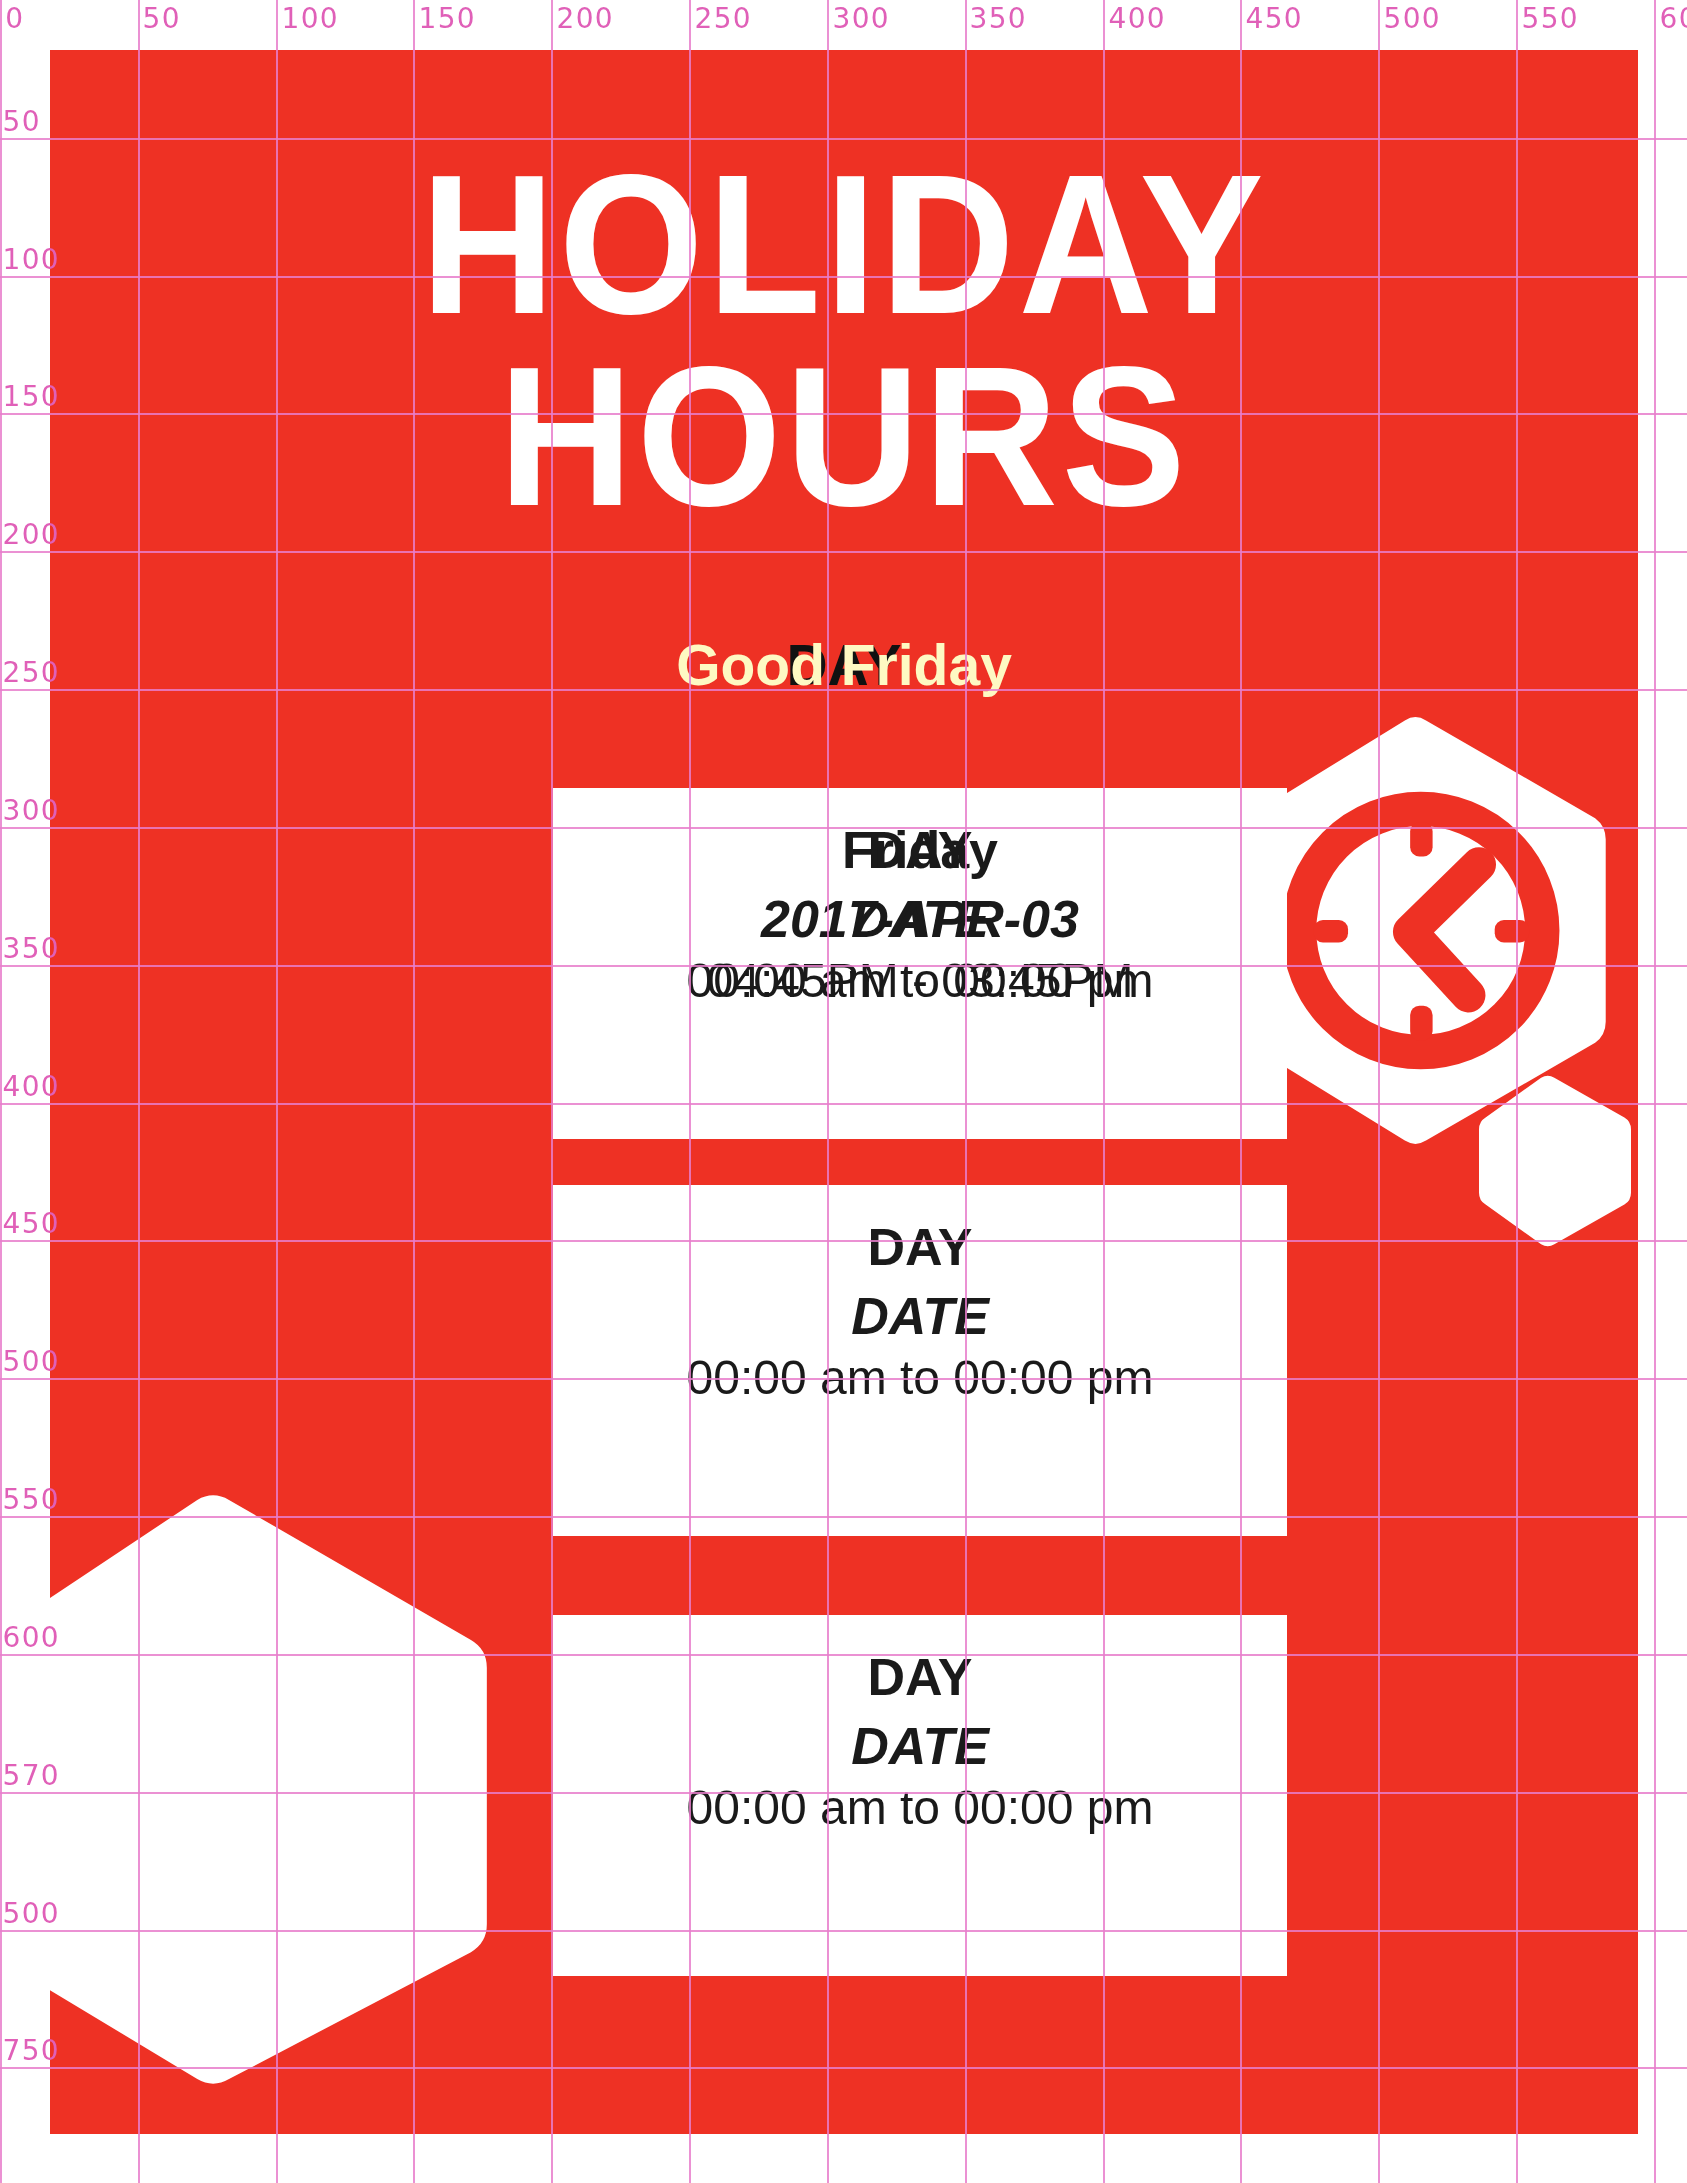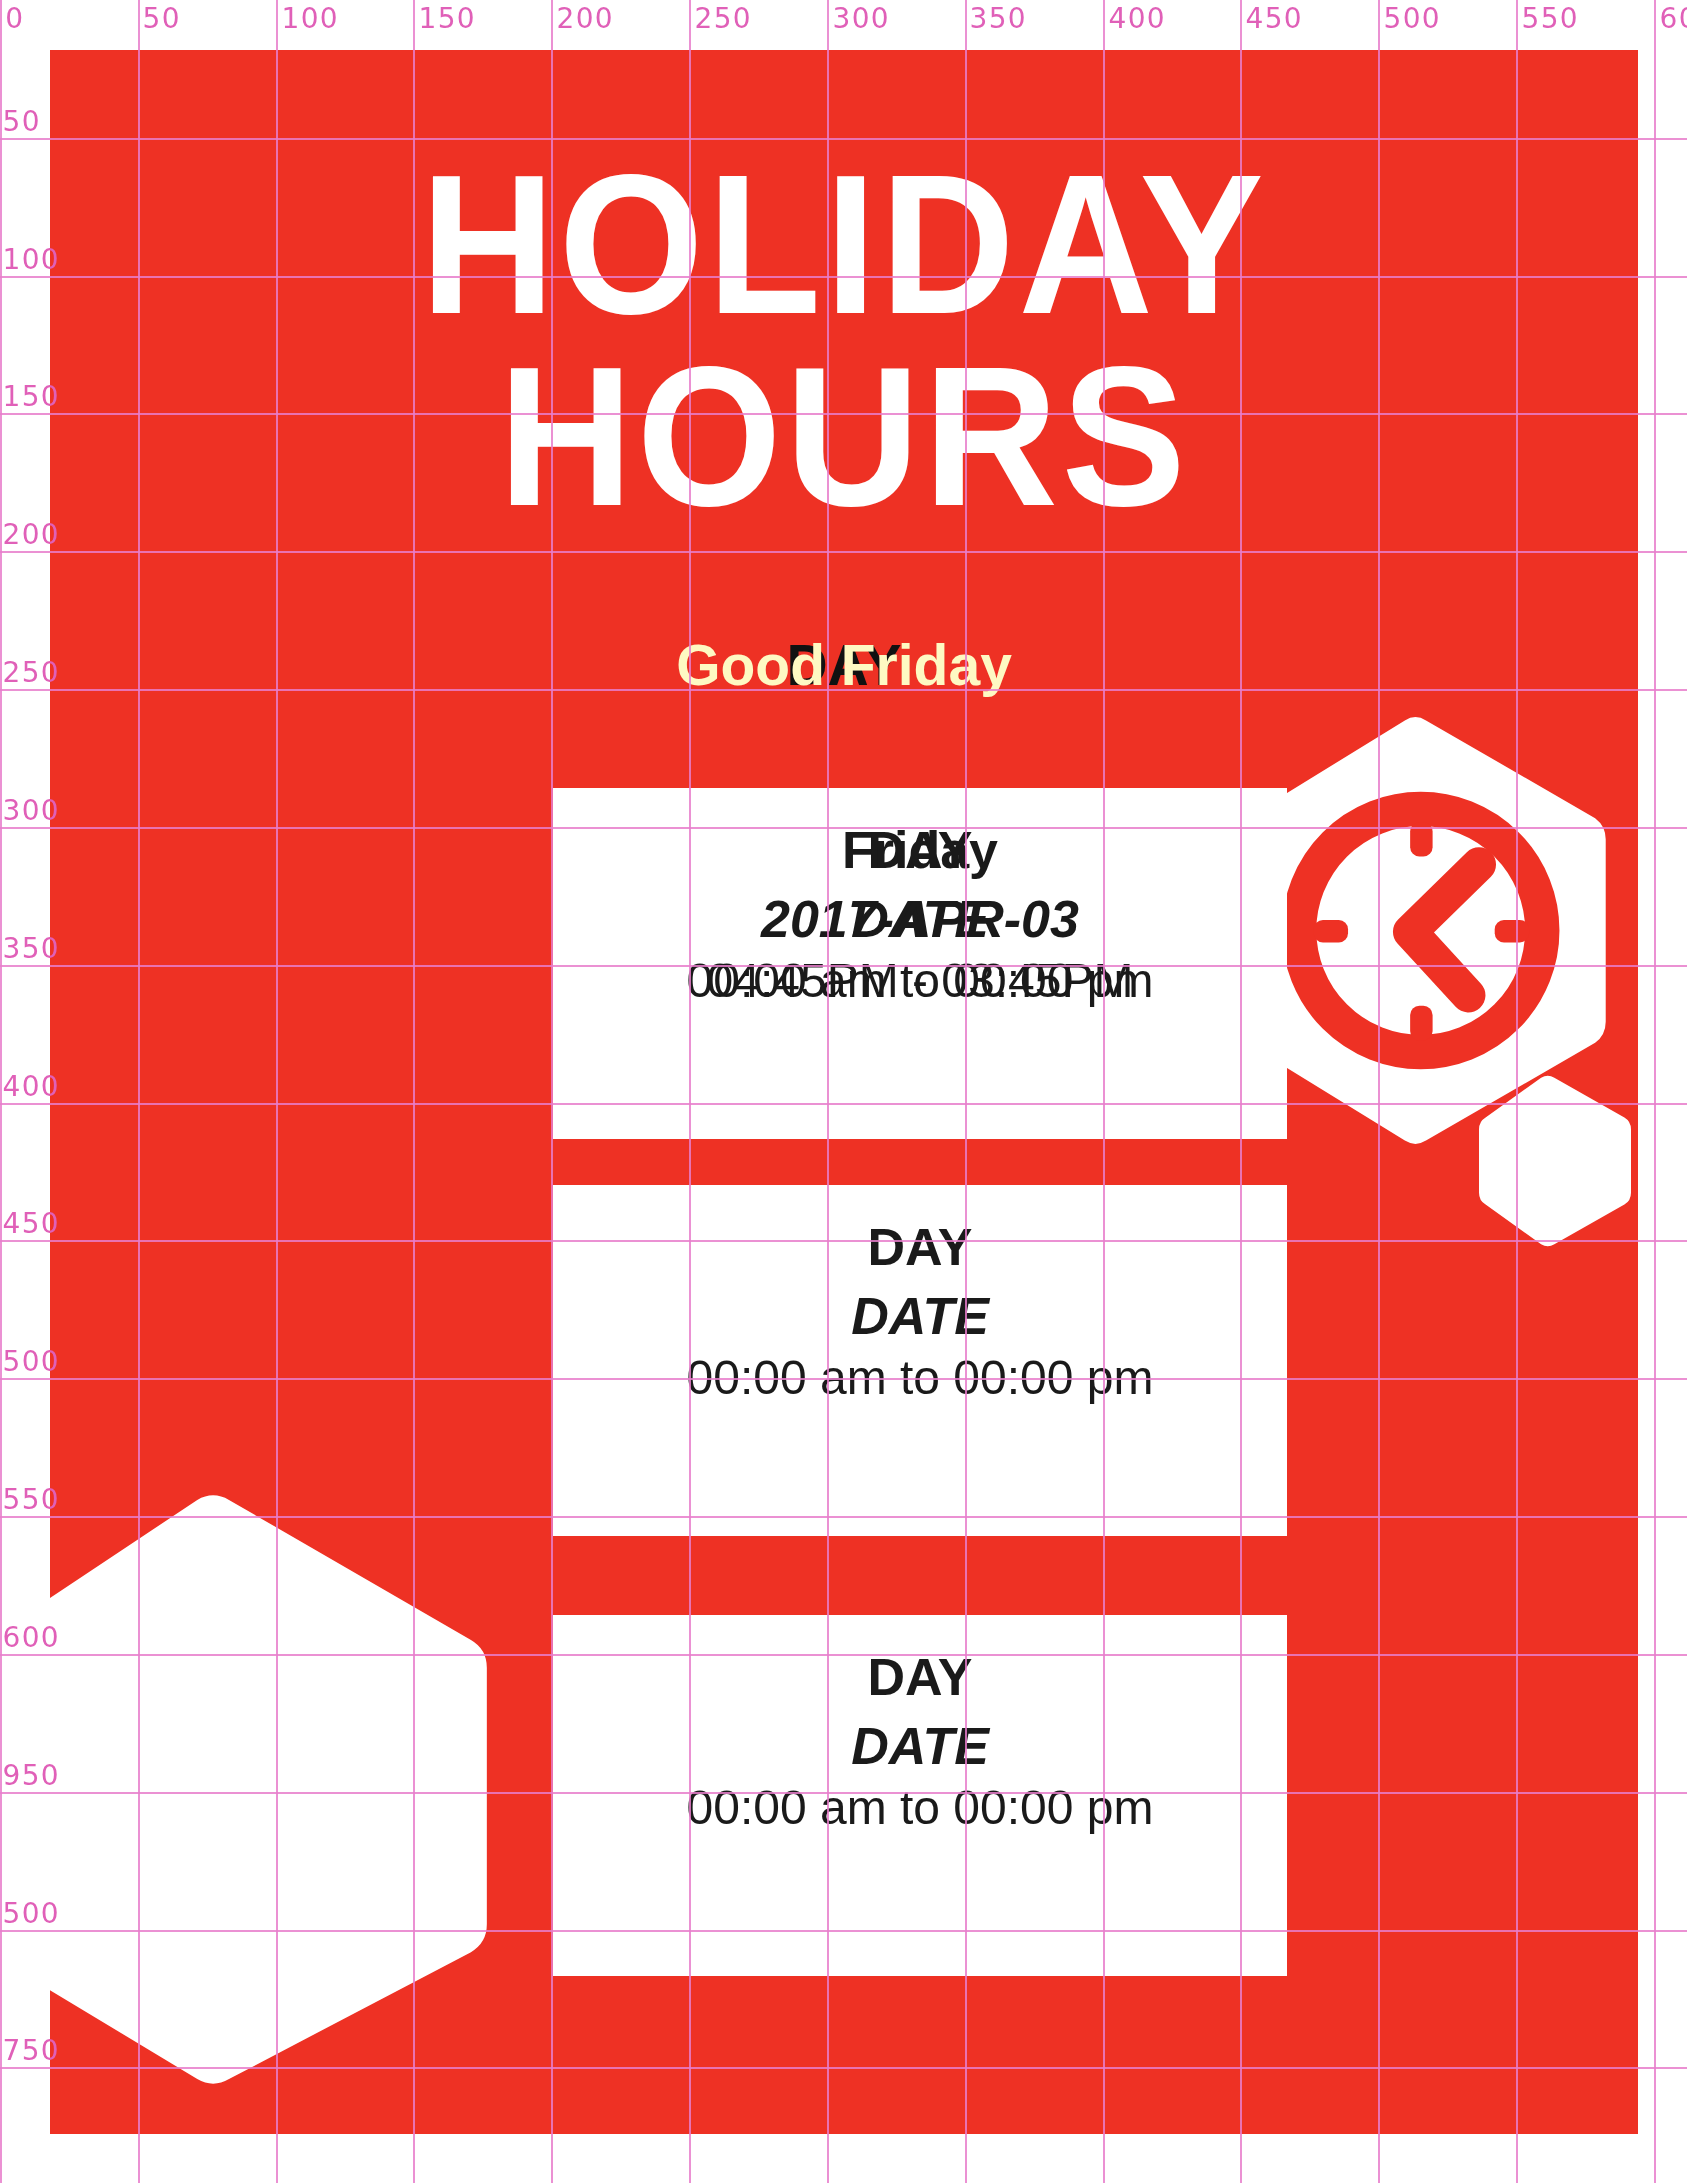--- a/index.html
+++ b/index.html
@@ -256,21 +256,21 @@
       <div class="glabel glabel-y" style="left: 2.6px; top: 1103px;">400</div>
       <div class="gline-h" style="top: 1240px;"></div>
       <div class="glabel glabel-y" style="left: 2.6px; top: 1240px;">450</div>
       <div class="gline-h" style="top: 1378px;"></div>
       <div class="glabel glabel-y" style="left: 2.6px; top: 1378px;">500</div>
       <div class="gline-h" style="top: 1516px;"></div>
       <div class="glabel glabel-y" style="left: 2.6px; top: 1516px;">550</div>
       <div class="gline-h" style="top: 1654px;"></div>
       <div class="glabel glabel-y" style="left: 2.6px; top: 1654px;">600</div>
       <div class="gline-h" style="top: 1792px;"></div>
-      <div class="glabel glabel-y" style="left: 2.6px; top: 1792px;">950</div>
+      <div class="glabel glabel-y" style="left: 2.6px; top: 1792px;">570</div>
       <div class="gline-h" style="top: 1930px;"></div>
       <div class="glabel glabel-y" style="left: 2.6px; top: 1930px;">500</div>
       <div class="gline-h" style="top: 2067px;"></div>
       <div class="glabel glabel-y" style="left: 2.6px; top: 2067px;">750</div>
     </div>
 
 </div>
 
 
 </body></html>

